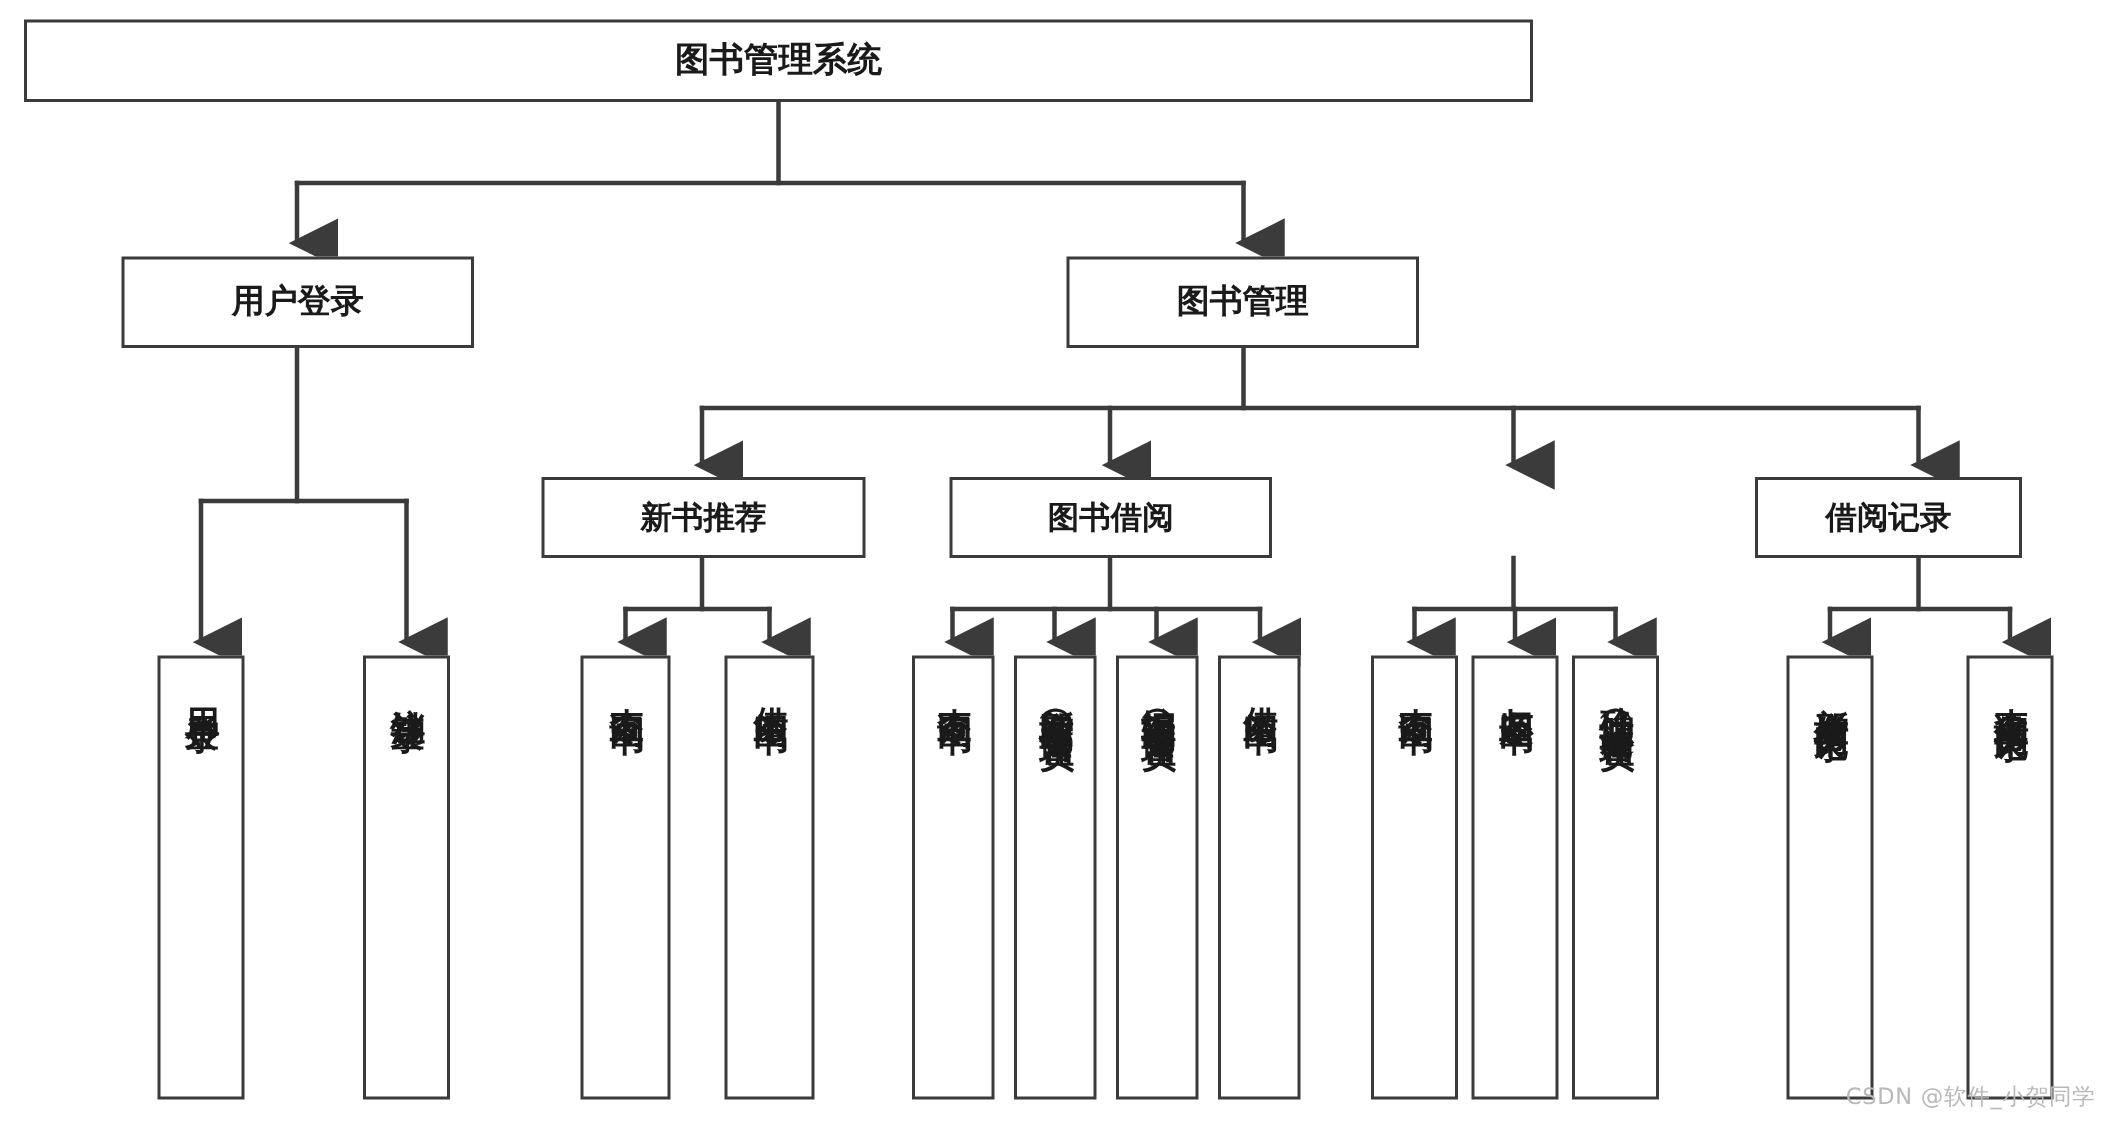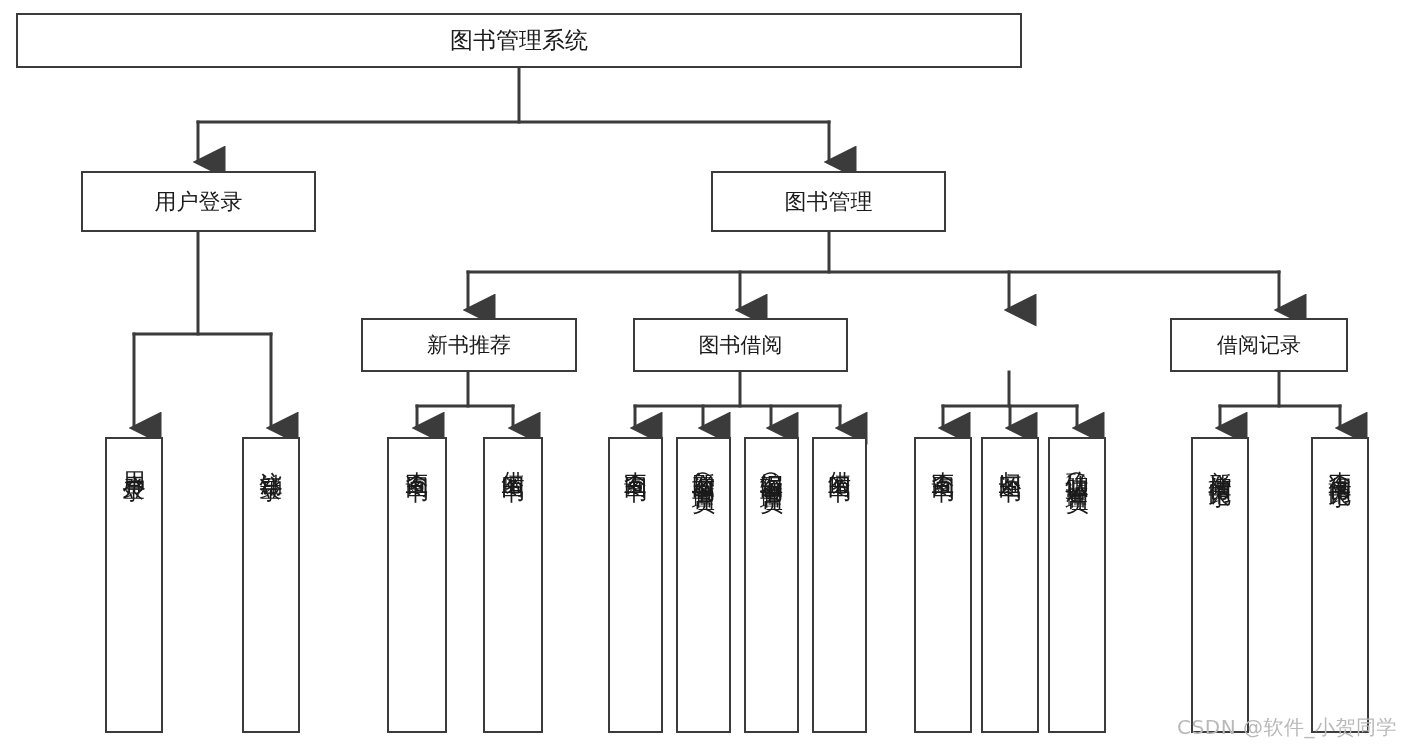--- a/index.html
+++ b/index.html
@@ -22,20 +22,21 @@
     display:flex;
     align-items:center;
     justify-content:center;
     color:#1a1a1a;
   }
   .node .label{
     display:block;
     text-align:center;
     line-height:1.18;
     white-space:nowrap;
+    font-weight:bold;
   }
 
   
   .lvl-root .label{font-size:23px;}
   .lvl-1 .label{font-size:22px;}
   .lvl-2 .label{font-size:21px;}
 
   
   .leaf{
     align-items:flex-start;
@@ -49,21 +50,21 @@
     letter-spacing:3px;
     line-height:1;
     white-space:nowrap;
   }
 
   
   #watermark{
     position:absolute;
     right:8px;
     bottom:6px;
-    font-size:20px;
+    font-size:15px;
     color:#b9b9b9;
     letter-spacing:0.5px;
     white-space:nowrap;
     pointer-events:none;
   }
 </style>
 </head>
 <body>
 
 <div id="diagram">

